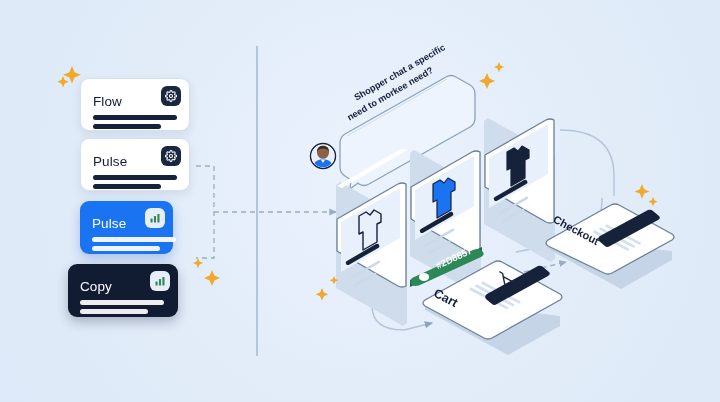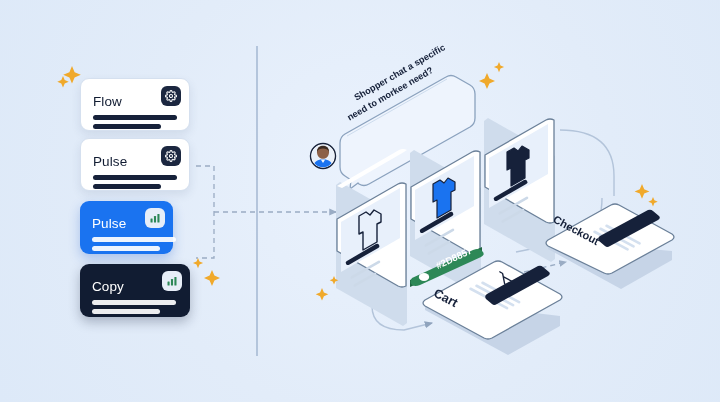--- a/index.html
+++ b/index.html
@@ -19,21 +19,21 @@
   .card .bar{position:absolute;border-radius:3px;height:5px;}
   .chip{position:absolute;width:20px;height:20px;border-radius:6px;
         display:flex;align-items:center;justify-content:center;}
 
   .card-flow{left:80px;top:78px;width:110px;height:53px;background:#ffffff;
       border:1px solid #d5e0ef;box-shadow:0 4px 10px rgba(40,62,100,.10);}
   .card-theme{left:80px;top:138px;width:110px;height:53px;background:#ffffff;
       border:1px solid #d5e0ef;box-shadow:0 4px 10px rgba(40,62,100,.10);}
   .card-pulse{left:80px;top:201px;width:93px;height:53px;background:#1a73f0;
       box-shadow:0 5px 12px rgba(26,86,200,.28);}
-  .card-copy{left:80px;top:264px;width:110px;height:53px;background:#111c32;
+  .card-copy{left:68px;top:264px;width:110px;height:53px;background:#111c32;
       box-shadow:0 5px 12px rgba(18,30,56,.28);}
 
   .card-flow .title,.card-theme .title{color:#111c32;}
   .card-pulse .title,.card-copy .title{color:#ffffff;}
   .card .title{left:12px;top:15px;}
   .card .bar1{left:12px;top:36px;width:84px;}
   .card .bar2{left:12px;top:45px;width:68px;}
   .card-flow .bar,.card-theme .bar{background:#16213a;}
   .card-pulse .bar{background:#ffffff;opacity:.92;}
   .card-copy .bar{background:#ffffff;opacity:.92;}

